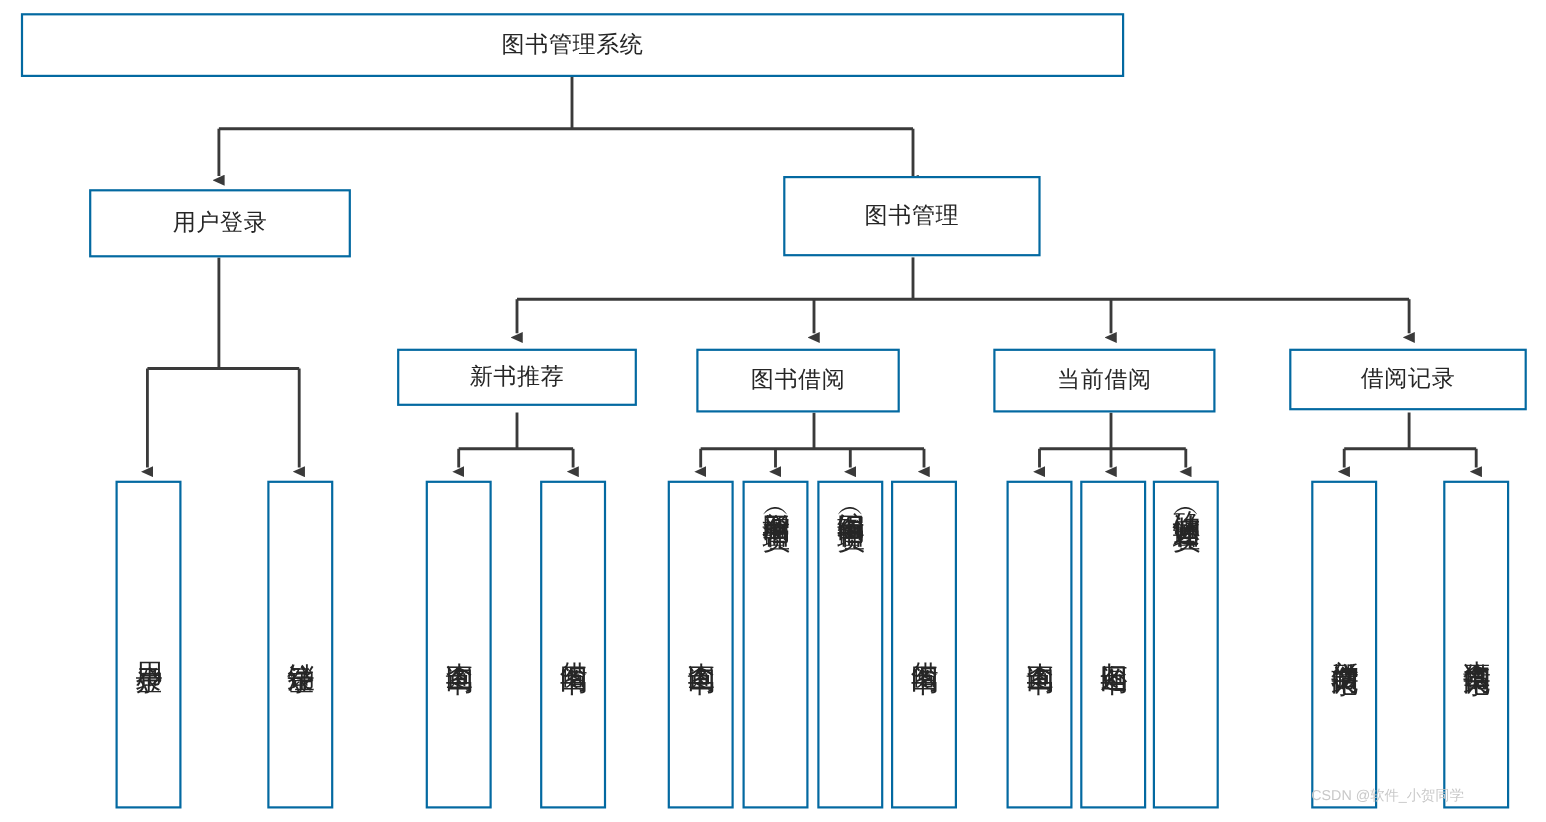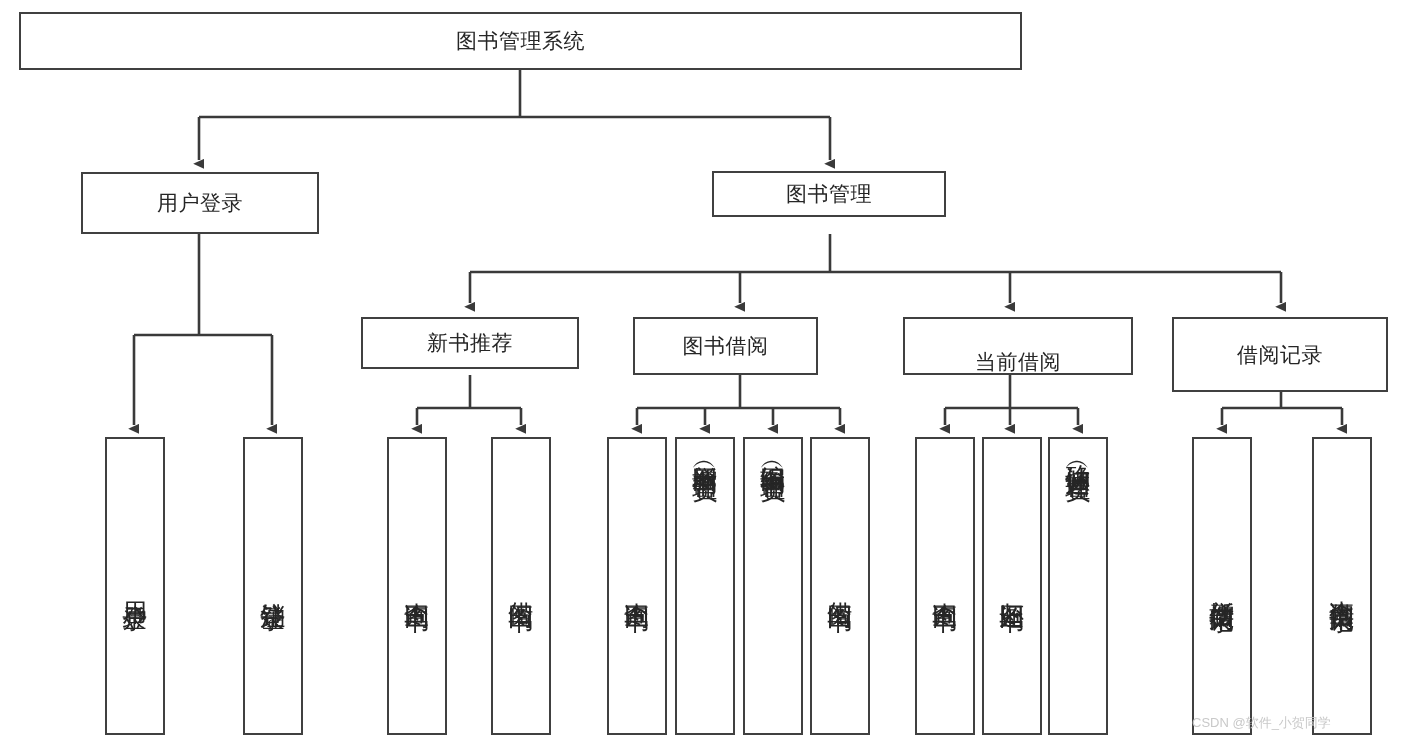--- a/index.html
+++ b/index.html
@@ -24,21 +24,21 @@
     left: 0;
     top: 0;
     width: 1405px;
     height: 747px;
     pointer-events: none;
   }
   .node {
     position: absolute;
     box-sizing: border-box;
     background: #ffffff;
-    border: 2px solid #404040;
+    border: 2px solid #0369a1;
     display: flex;
     align-items: center;
     justify-content: center;
     z-index: 2;
   }
   .node .label {
     color: #262626;
     letter-spacing: 0.5px;
     white-space: nowrap;
   }
@@ -136,37 +136,37 @@
   </svg>
 
   <div class="node h root" style="left:19px; top:12px; width:1003px; height:58px;">
     <span class="label">图书管理系统</span>
   </div>
 
   <div class="node h" style="left:81px; top:172px; width:238px; height:62px;">
     <span class="label">用户登录</span>
   </div>
 
-  <div class="node h" style="left:712px; top:171px; width:234px; height:46px;">
+  <div class="node h" style="left:712px; top:160px; width:234px; height:73px;">
     <span class="label">图书管理</span>
   </div>
 
   <div class="node h" style="left:361px; top:317px; width:218px; height:52px;">
     <span class="label">新书推荐</span>
   </div>
 
   <div class="node h" style="left:633px; top:317px; width:185px; height:58px;">
     <span class="label">图书借阅</span>
   </div>
 
-  <div class="node h" style="left:903px; top:317px; width:230px; height:58px;align-items:flex-end;">
+  <div class="node h" style="left:903px; top:317px; width:202px; height:58px;">
     <span class="label">当前借阅</span>
   </div>
 
-  <div class="node h" style="left:1172px; top:317px; width:216px; height:75px;">
+  <div class="node h" style="left:1172px; top:317px; width:216px; height:56px;">
     <span class="label">借阅记录</span>
   </div>
 
   <div class="node v center" style="left:105px; top:437px; width:60px; height:298px;">
     <span class="label">用户登录</span>
   </div>
 
   <div class="node v center" style="left:243px; top:437px; width:60px; height:298px;">
     <span class="label">注销登录</span>
   </div>

